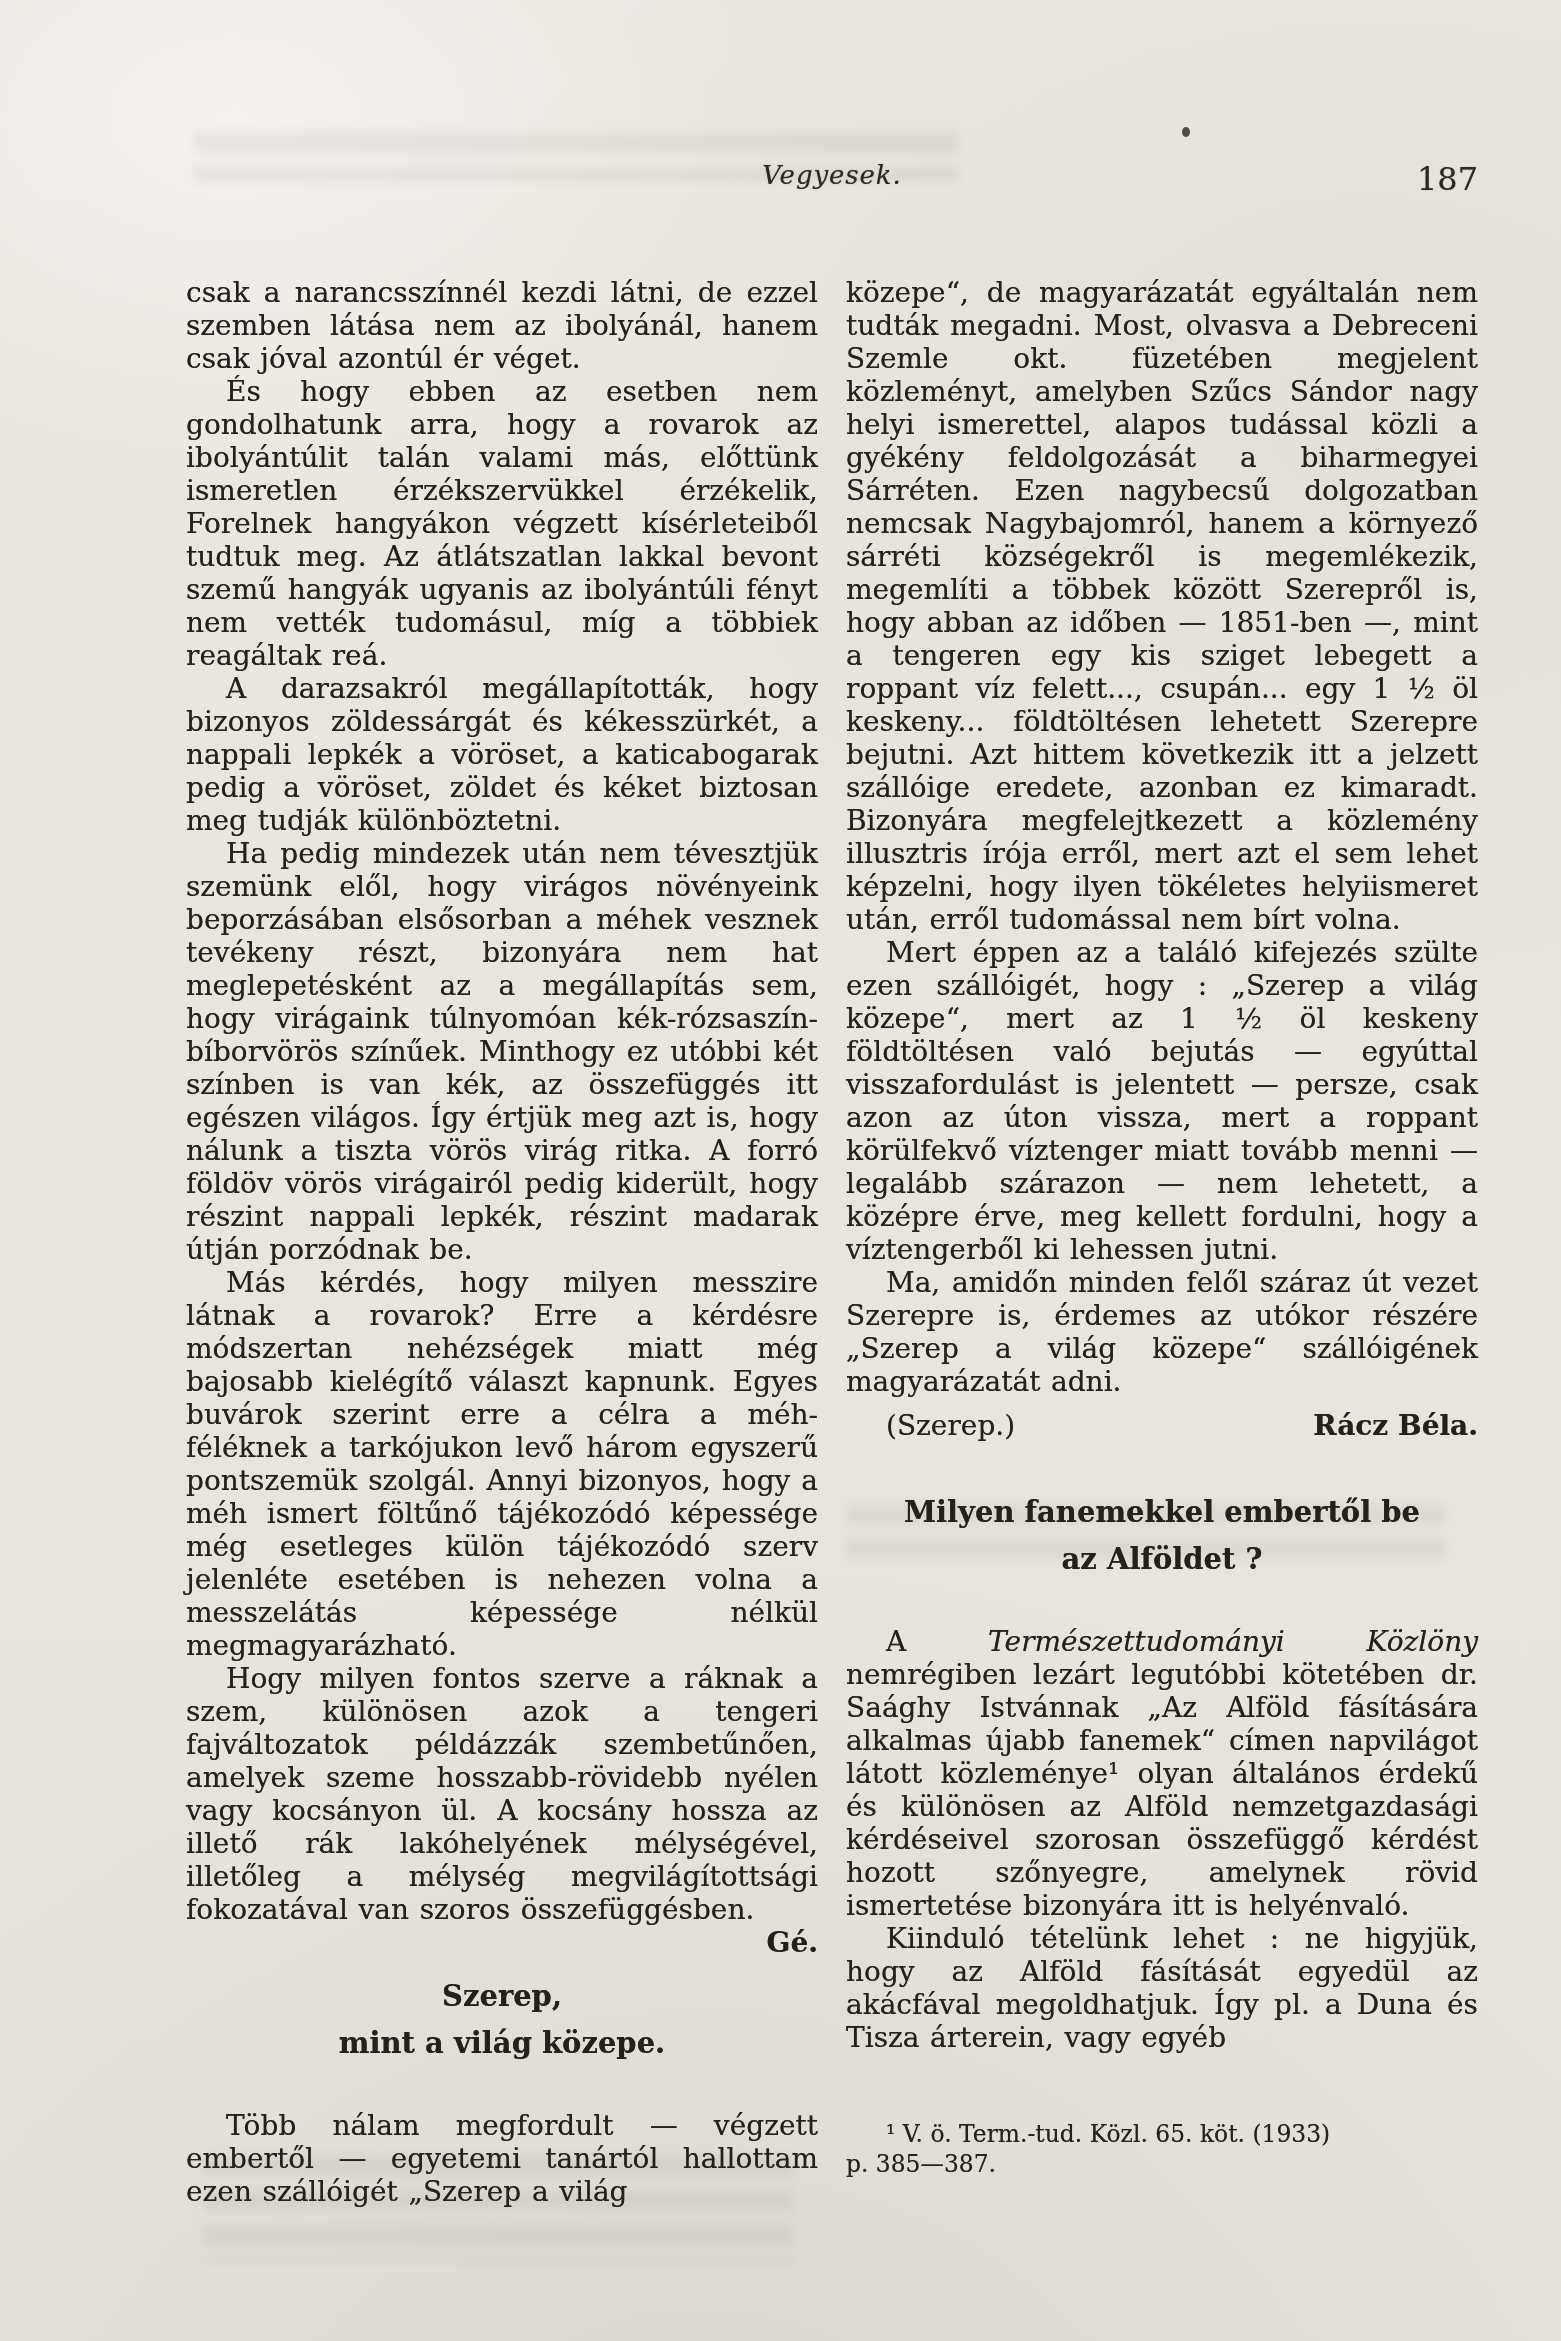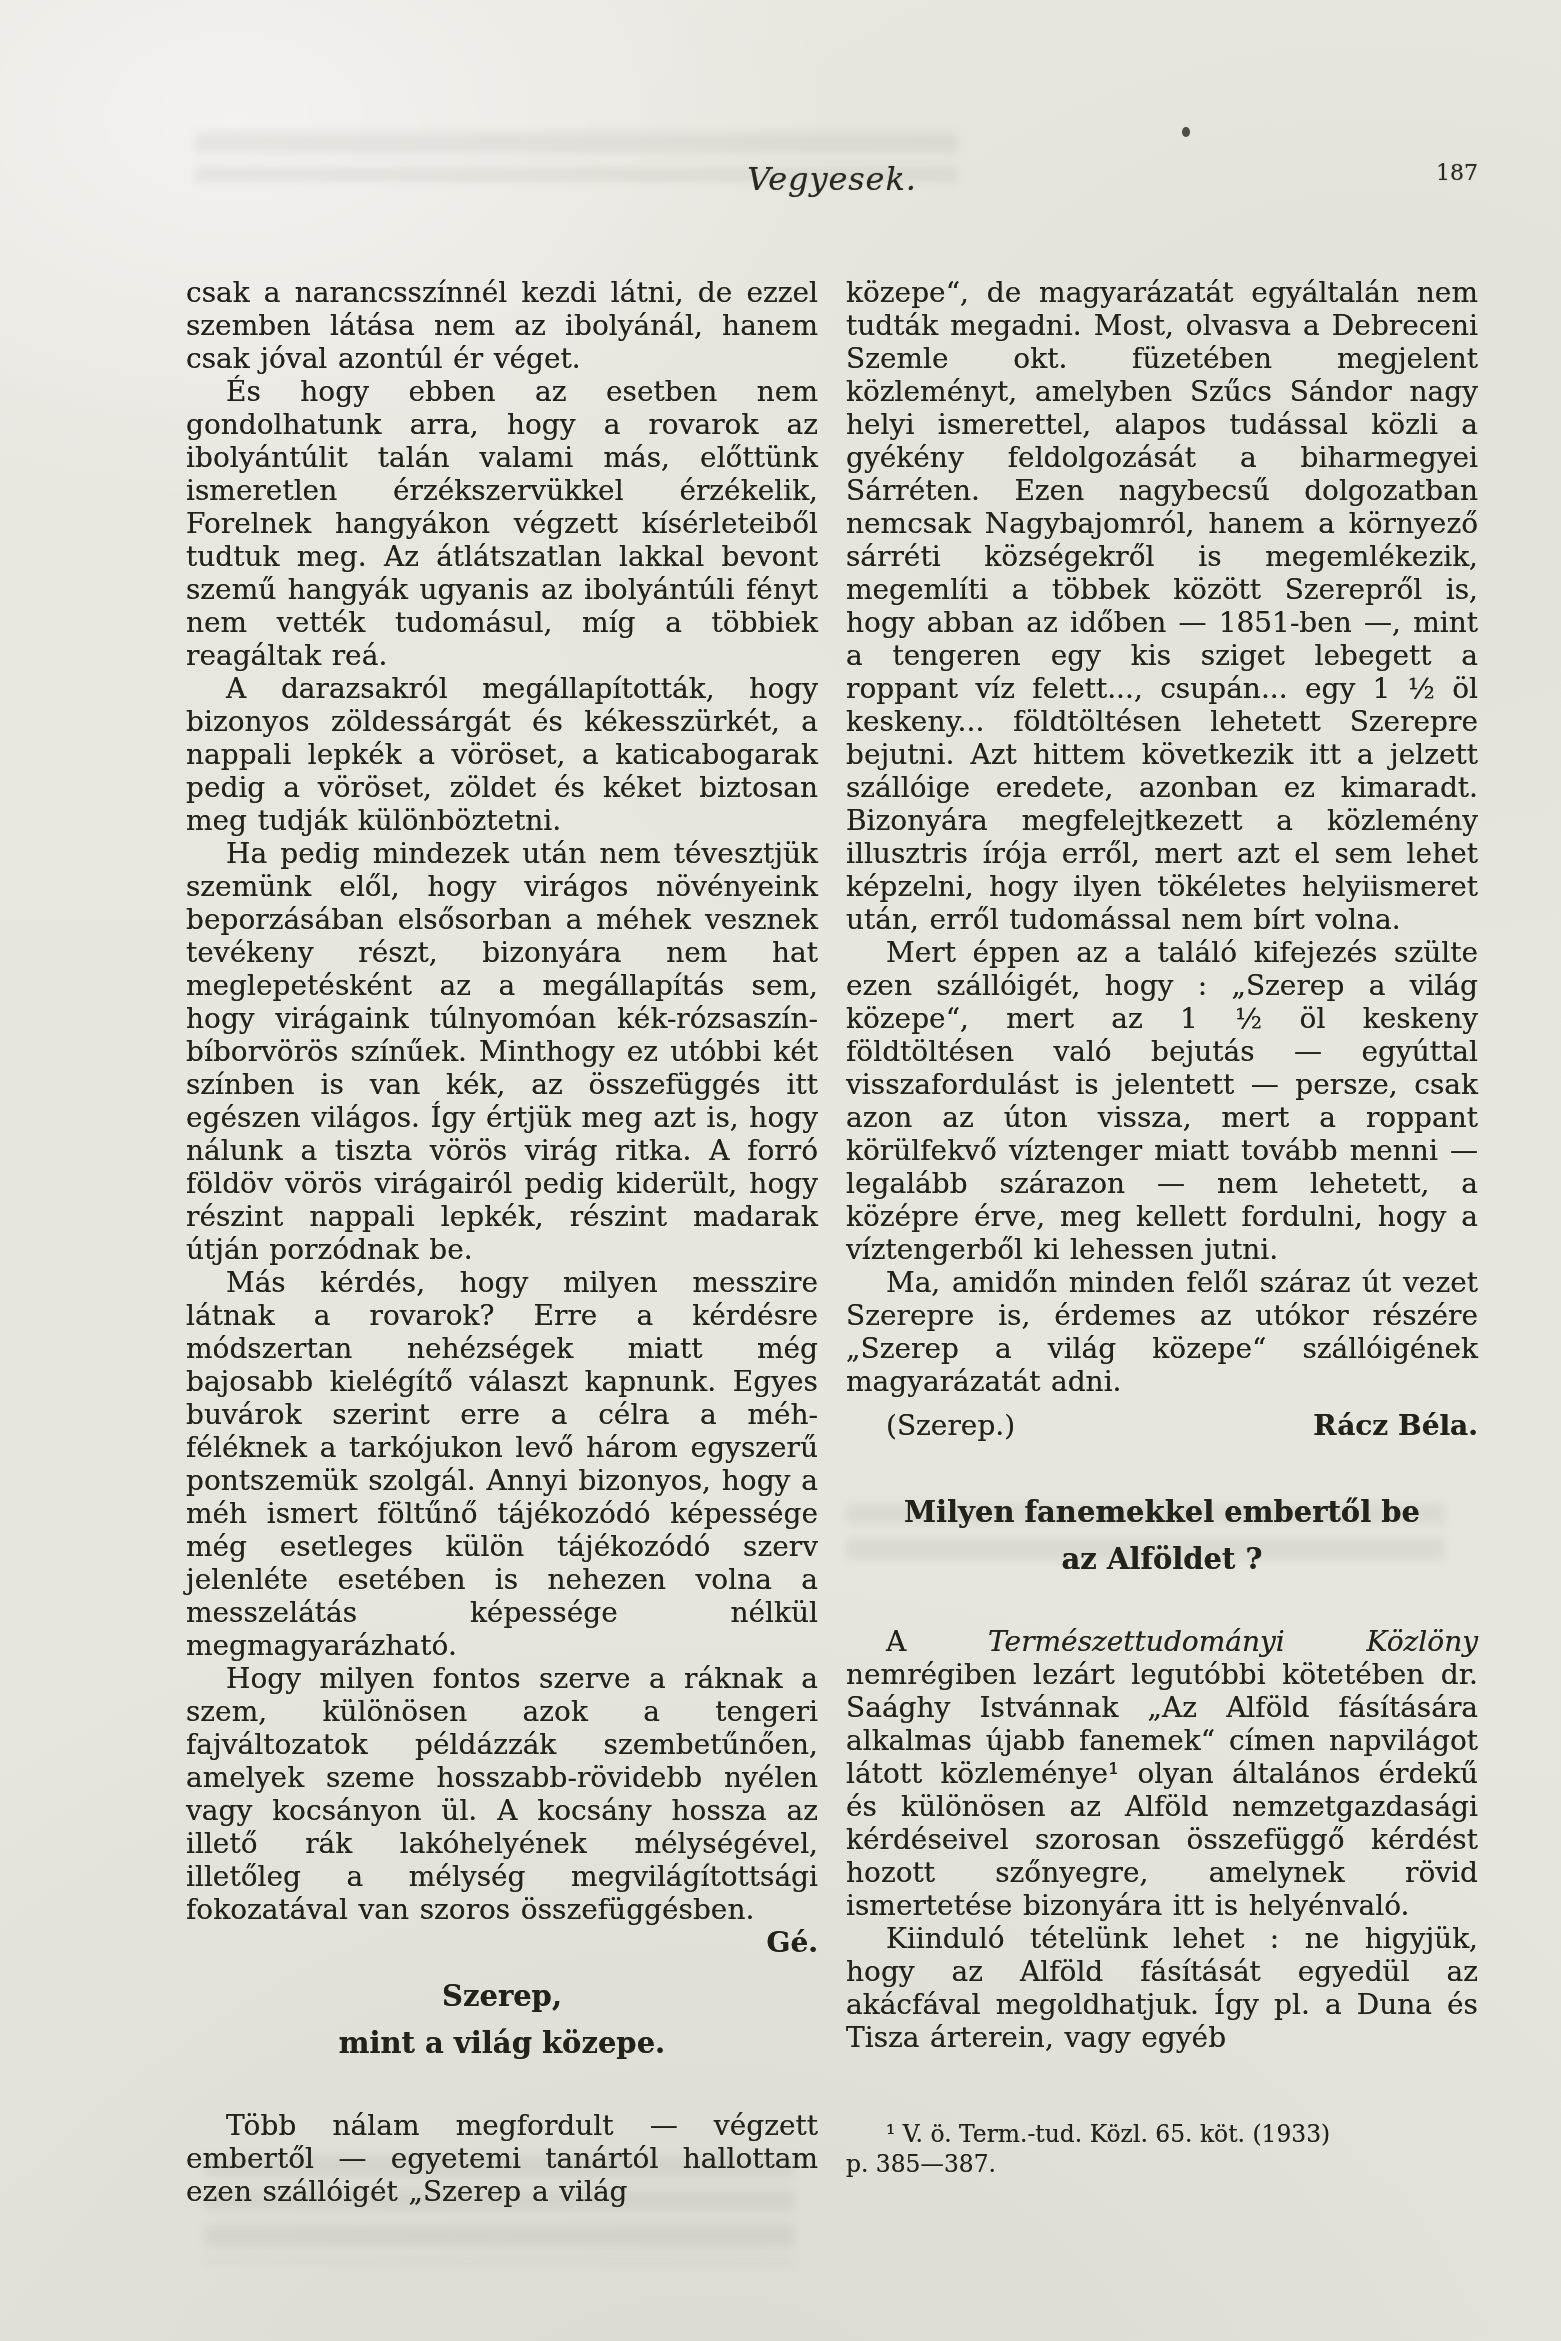--- a/index.html
+++ b/index.html
@@ -14,27 +14,27 @@
       radial-gradient(1301px 954px at 88% 18%, rgba(216,212,202,0.35), rgba(216,212,202,0) 72%),
       radial-gradient(1475px 1301px at 45% 108%, rgba(196,192,182,0.30), rgba(196,192,182,0) 75%),
       linear-gradient(180deg, #eae7e1 0%, #e8e5df 55%, #e6e3dd 100%);
     font-family: "DejaVu Serif", "Liberation Serif", serif;
     color: #24211c;
   }
   .page { position: absolute; inset: 0; }
 
   .running-head {
     position: absolute; top: 160px; left: 186px; width: 1292px;
-    text-align: center; font-style: italic; font-size: 32px;
+    text-align: center; font-style: italic; font-size: 26px;
     letter-spacing: 0.9px; color: #2b2823;
     text-shadow: 0 0 0.9px rgba(40,36,30,0.5);
   }
   .page-number {
     position: absolute; top: 160px; left: 186px; width: 1292px;
-    text-align: right; font-size: 22px; color: #2b2823;
+    text-align: right; font-size: 32px; color: #2b2823;
     text-shadow: 0 0 0.9px rgba(40,36,30,0.5);
   }
 
   .columns {
     position: absolute; top: 276px; left: 186px; width: 1292px;
     display: flex; gap: 28px;
   }
   .col { width: 635px; }
 
   .par {

